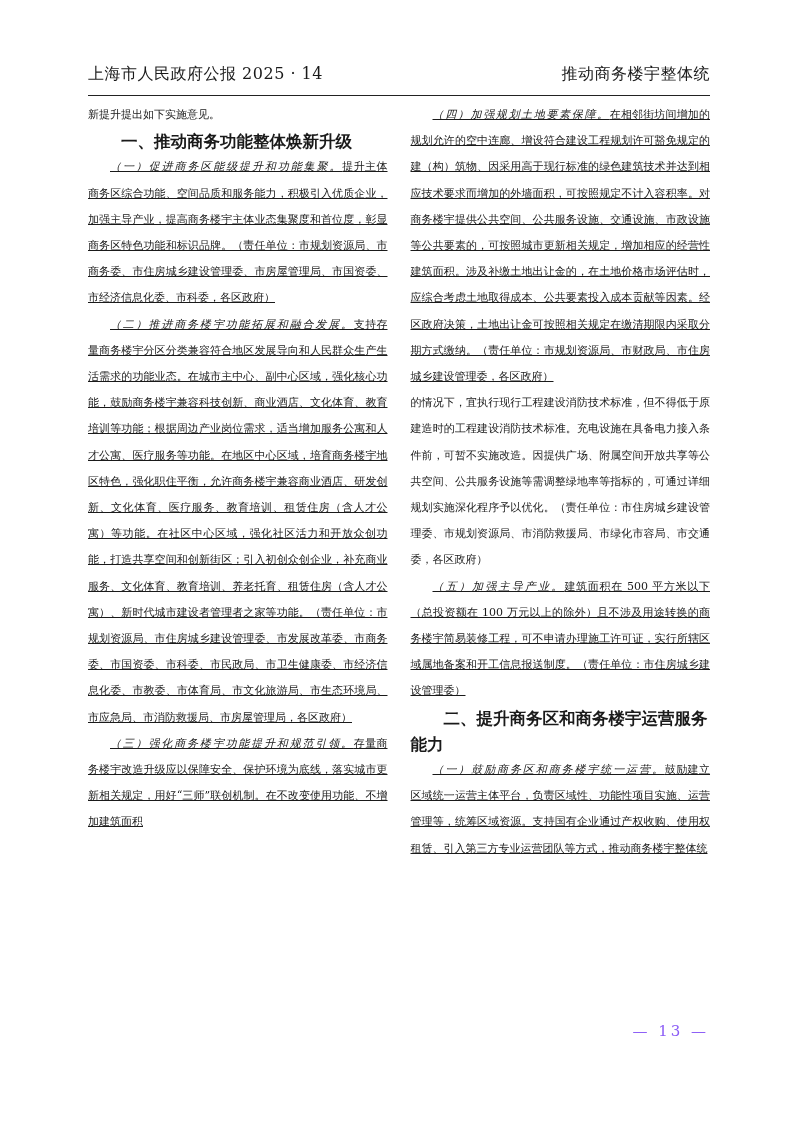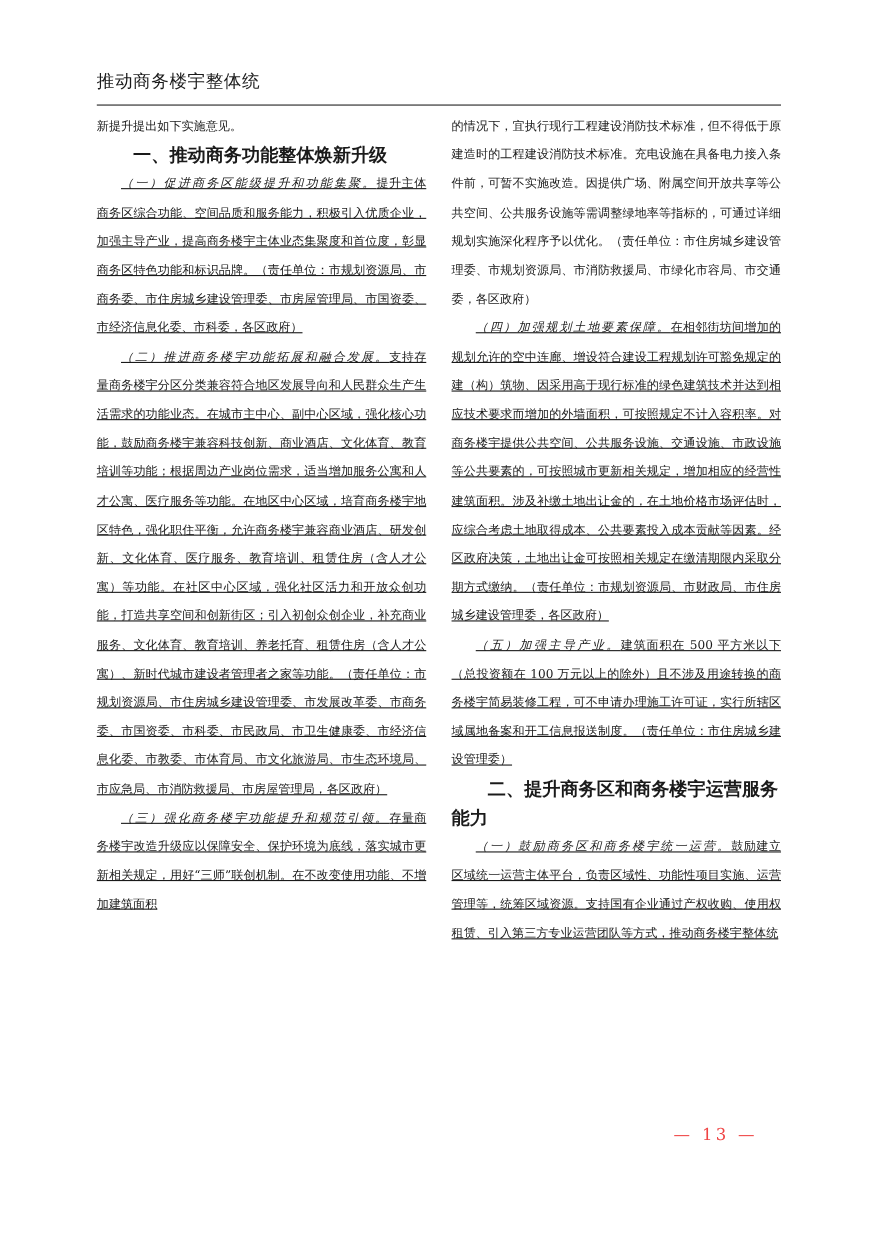--- a/index.html
+++ b/index.html
@@ -51,46 +51,47 @@
     text-indent: 2em;
     text-align: left;
   }
   .clause-lead {
     font-style: italic;
     letter-spacing: 1.5px;
   }
   .footer {
     position: absolute;
     top: 1022px;
-    right: 104px;
+    right: 84px;
     font-size: 15px;
     letter-spacing: 3px;
-    color: #ef4444;
+    color: #8b5cf6;
   }
 </style>
 </head>
 <body>
 
 <div class="page">
 
   <div class="header">
+    <span>上海市人民政府公报 2025 · 14</span>
     <span>推动商务楼宇整体统</span>
   </div>
 
   <div class="columns">
     <div class="col" id="col-left">
         <p class="para">新提升提出如下实施意见。</p>
         <p class="heading">一、推动商务功能整体焕新升级</p>
         <p class="para indent"><em class="clause-lead">（一）促进商务区能级提升和功能集聚。</em>提升主体商务区综合功能、空间品质和服务能力，积极引入优质企业，加强主导产业，提高商务楼宇主体业态集聚度和首位度，彰显商务区特色功能和标识品牌。（责任单位：市规划资源局、市商务委、市住房城乡建设管理委、市房屋管理局、市国资委、市经济信息化委、市科委，各区政府）</p>
         <p class="para indent"><em class="clause-lead">（二）推进商务楼宇功能拓展和融合发展。</em>支持存量商务楼宇分区分类兼容符合地区发展导向和人民群众生产生活需求的功能业态。在城市主中心、副中心区域，强化核心功能，鼓励商务楼宇兼容科技创新、商业酒店、文化体育、教育培训等功能；根据周边产业岗位需求，适当增加服务公寓和人才公寓、医疗服务等功能。在地区中心区域，培育商务楼宇地区特色，强化职住平衡，允许商务楼宇兼容商业酒店、研发创新、文化体育、医疗服务、教育培训、租赁住房（含人才公寓）等功能。在社区中心区域，强化社区活力和开放众创功能，打造共享空间和创新街区；引入初创众创企业，补充商业服务、文化体育、教育培训、养老托育、租赁住房（含人才公寓）、新时代城市建设者管理者之家等功能。（责任单位：市规划资源局、市住房城乡建设管理委、市发展改革委、市商务委、市国资委、市科委、市民政局、市卫生健康委、市经济信息化委、市教委、市体育局、市文化旅游局、市生态环境局、市应急局、市消防救援局、市房屋管理局，各区政府）</p>
         <p class="para indent"><em class="clause-lead">（三）强化商务楼宇功能提升和规范引领。</em>存量商务楼宇改造升级应以保障安全、保护环境为底线，落实城市更新相关规定，用好“三师”联创机制。在不改变使用功能、不增加建筑面积</p>
       </div>
     <div class="col" id="col-right">
+        <p class="para indent"><em class="clause-lead">（四）加强规划土地要素保障。</em>在相邻街坊间增加的规划允许的空中连廊、增设符合建设工程规划许可豁免规定的建（构）筑物、因采用高于现行标准的绿色建筑技术并达到相应技术要求而增加的外墙面积，可按照规定不计入容积率。对商务楼宇提供公共空间、公共服务设施、交通设施、市政设施等公共要素的，可按照城市更新相关规定，增加相应的经营性建筑面积。涉及补缴土地出让金的，在土地价格市场评估时，应综合考虑土地取得成本、公共要素投入成本贡献等因素。经区政府决策，土地出让金可按照相关规定在缴清期限内采取分期方式缴纳。（责任单位：市规划资源局、市财政局、市住房城乡建设管理委，各区政府）</p>
         <p class="para">的情况下，宜执行现行工程建设消防技术标准，但不得低于原建造时的工程建设消防技术标准。充电设施在具备电力接入条件前，可暂不实施改造。因提供广场、附属空间开放共享等公共空间、公共服务设施等需调整绿地率等指标的，可通过详细规划实施深化程序予以优化。（责任单位：市住房城乡建设管理委、市规划资源局、市消防救援局、市绿化市容局、市交通委，各区政府）</p>
-        <p class="para indent"><em class="clause-lead">（四）加强规划土地要素保障。</em>在相邻街坊间增加的规划允许的空中连廊、增设符合建设工程规划许可豁免规定的建（构）筑物、因采用高于现行标准的绿色建筑技术并达到相应技术要求而增加的外墙面积，可按照规定不计入容积率。对商务楼宇提供公共空间、公共服务设施、交通设施、市政设施等公共要素的，可按照城市更新相关规定，增加相应的经营性建筑面积。涉及补缴土地出让金的，在土地价格市场评估时，应综合考虑土地取得成本、公共要素投入成本贡献等因素。经区政府决策，土地出让金可按照相关规定在缴清期限内采取分期方式缴纳。（责任单位：市规划资源局、市财政局、市住房城乡建设管理委，各区政府）</p>
         <p class="para indent"><em class="clause-lead">（五）加强主导产业。</em>建筑面积在 500 平方米以下（总投资额在 100 万元以上的除外）且不涉及用途转换的商务楼宇简易装修工程，可不申请办理施工许可证，实行所辖区域属地备案和开工信息报送制度。（责任单位：市住房城乡建设管理委）</p>
         <p class="heading">二、提升商务区和商务楼宇运营服务能力</p>
         <p class="para indent"><em class="clause-lead">（一）鼓励商务区和商务楼宇统一运营。</em>鼓励建立区域统一运营主体平台，负责区域性、功能性项目实施、运营管理等，统筹区域资源。支持国有企业通过产权收购、使用权租赁、引入第三方专业运营团队等方式，推动商务楼宇整体统</p>
       </div>
   </div>
 
   <div class="footer">— 13 —</div>
 
 </div>
 

